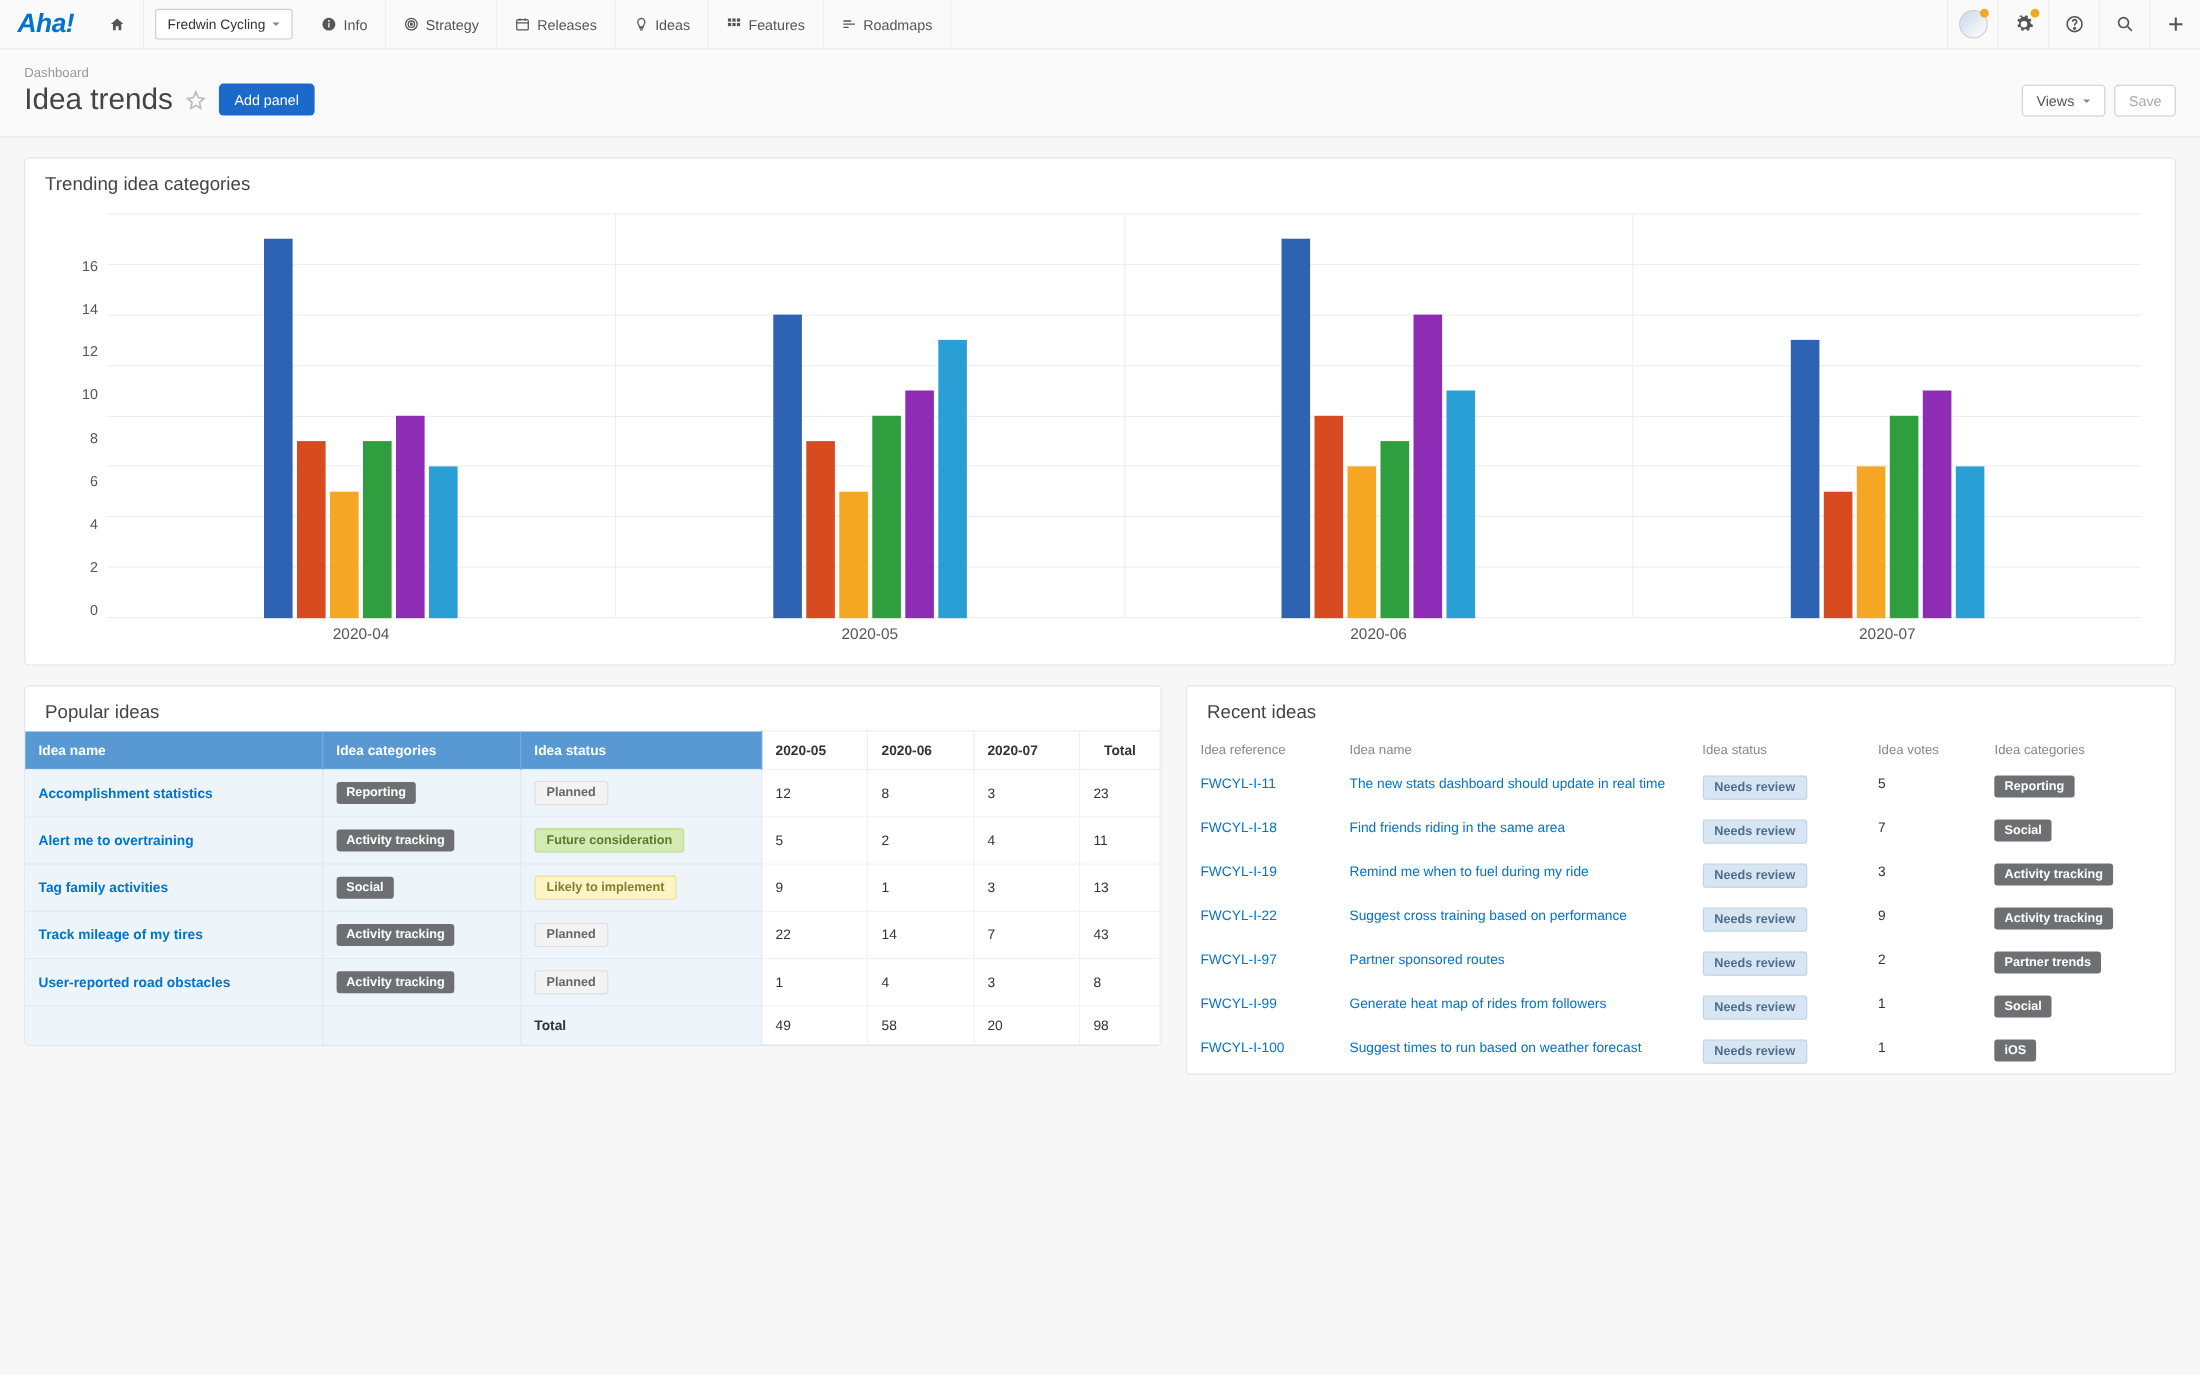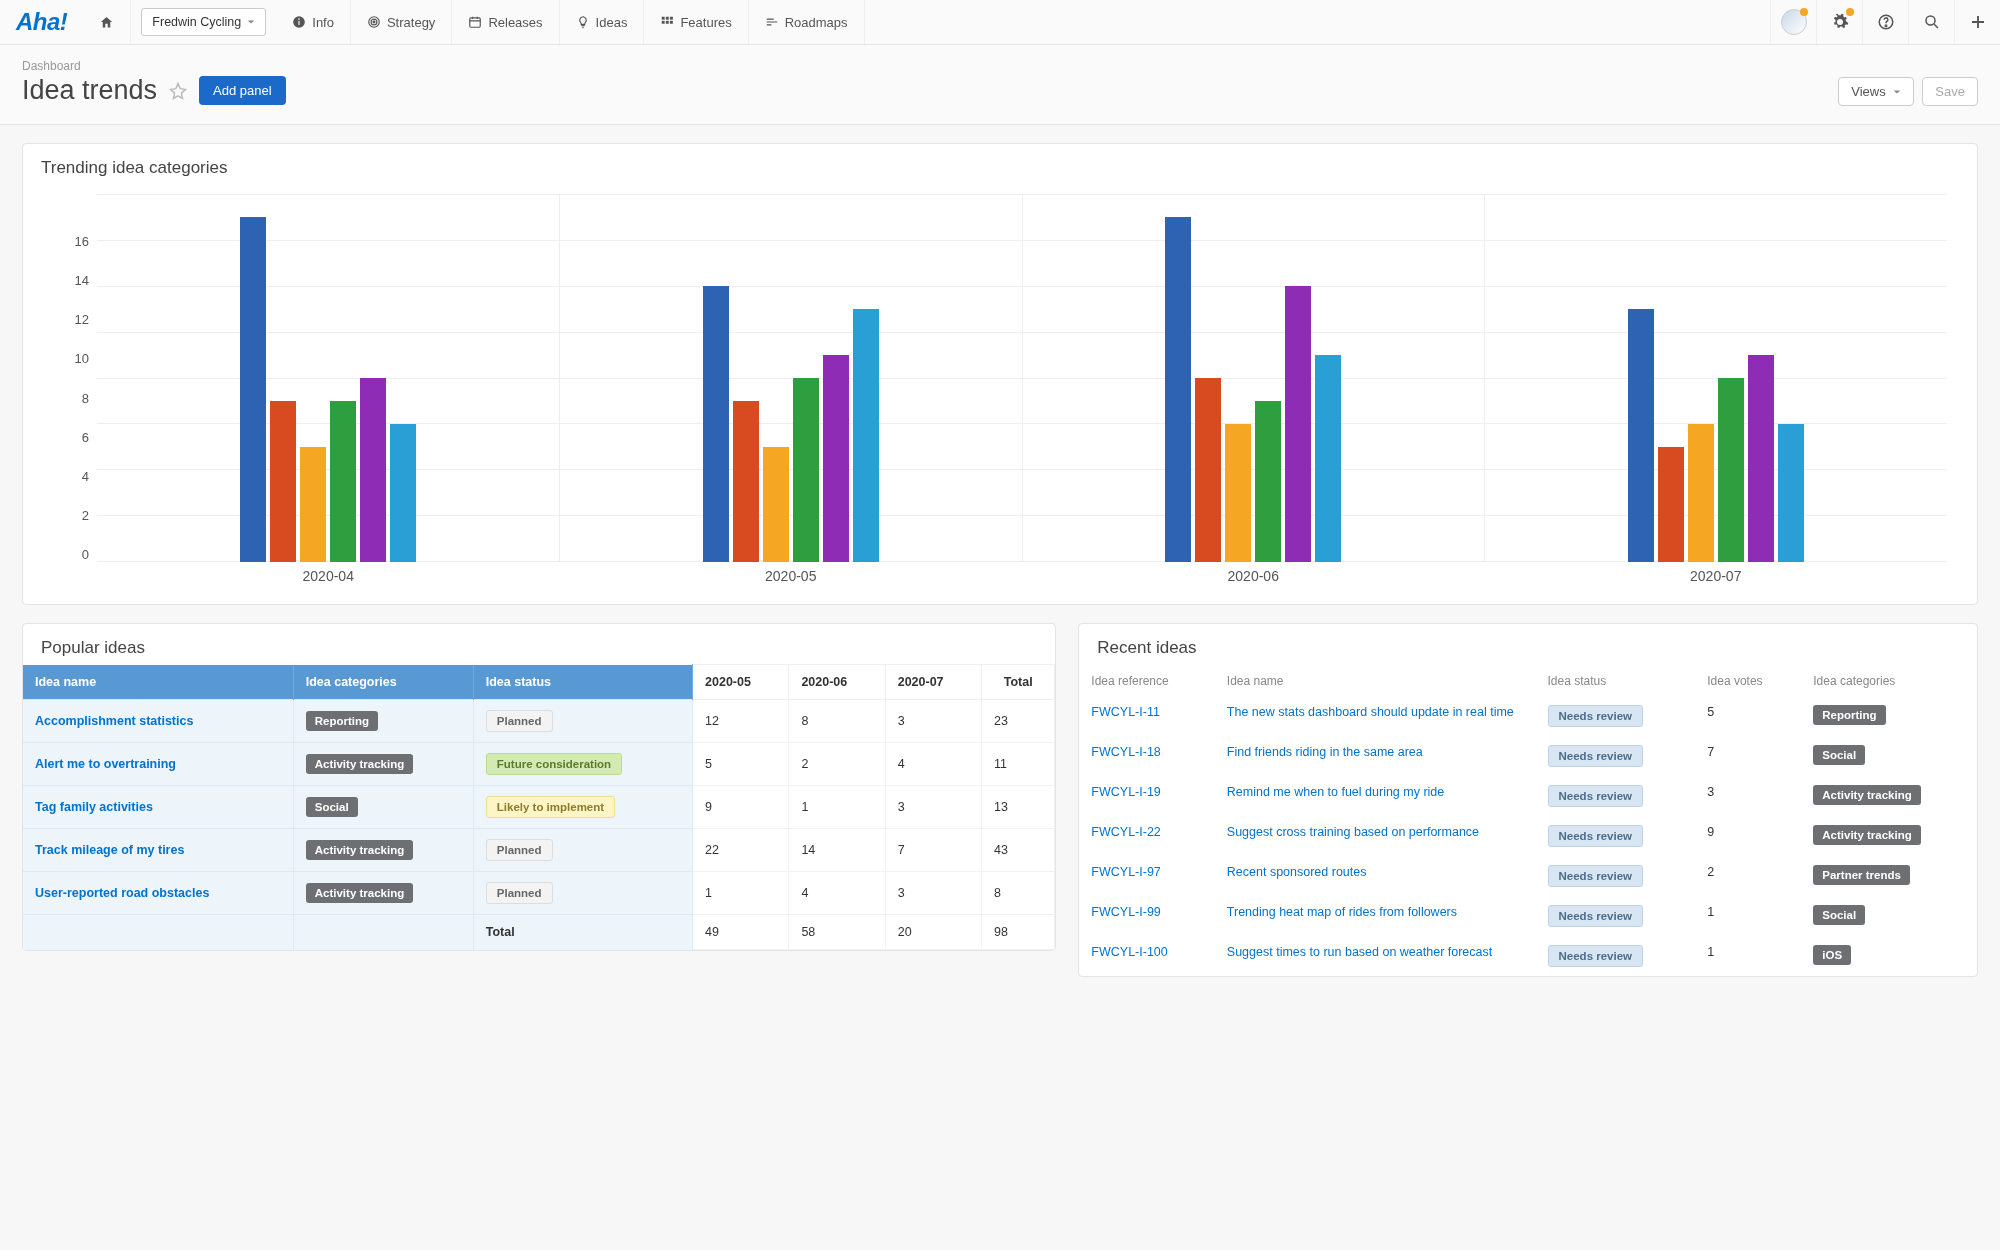--- a/index.html
+++ b/index.html
@@ -389,28 +389,28 @@
           </tr>
           <tr>
     <td><span class="idea-link2">FWCYL-I-22</span></td>
     <td style="max-width:240px"><span class="idea-link2">Suggest cross training based on performance</span></td>
     <td><span class="status-pill st-review">Needs review</span></td>
     <td>9</td>
     <td><span class="tag">Activity tracking</span></td>
           </tr>
           <tr>
     <td><span class="idea-link2">FWCYL-I-97</span></td>
-    <td style="max-width:240px"><span class="idea-link2">Recent sponsored routes</span></td>
+    <td style="max-width:240px"><span class="idea-link2">Partner sponsored routes</span></td>
     <td><span class="status-pill st-review">Needs review</span></td>
     <td>2</td>
     <td><span class="tag">Partner trends</span></td>
           </tr>
           <tr>
     <td><span class="idea-link2">FWCYL-I-99</span></td>
-    <td style="max-width:240px"><span class="idea-link2">Trending heat map of rides from followers</span></td>
+    <td style="max-width:240px"><span class="idea-link2">Generate heat map of rides from followers</span></td>
     <td><span class="status-pill st-review">Needs review</span></td>
     <td>1</td>
     <td><span class="tag">Social</span></td>
           </tr>
           <tr>
     <td><span class="idea-link2">FWCYL-I-100</span></td>
     <td style="max-width:240px"><span class="idea-link2">Suggest times to run based on weather forecast</span></td>
     <td><span class="status-pill st-review">Needs review</span></td>
     <td>1</td>
     <td><span class="tag">iOS</span></td>

